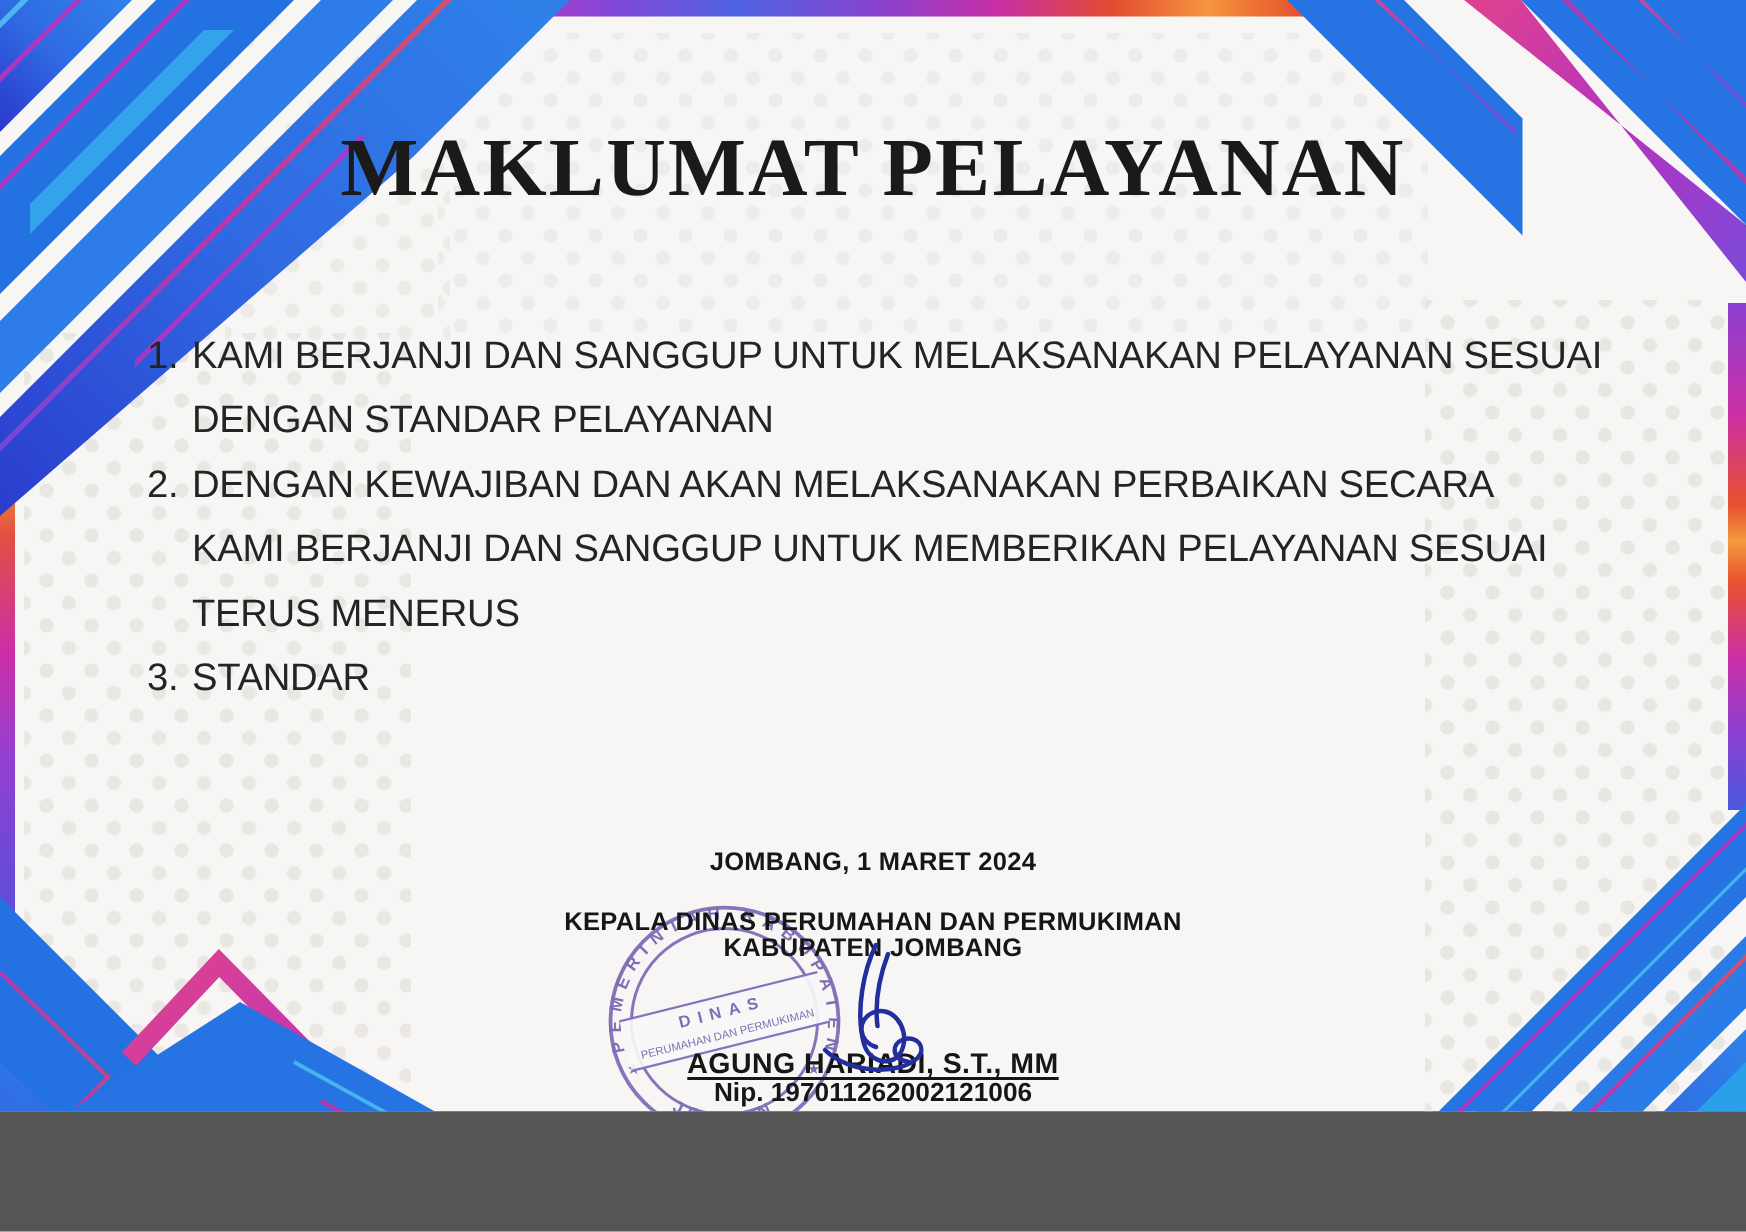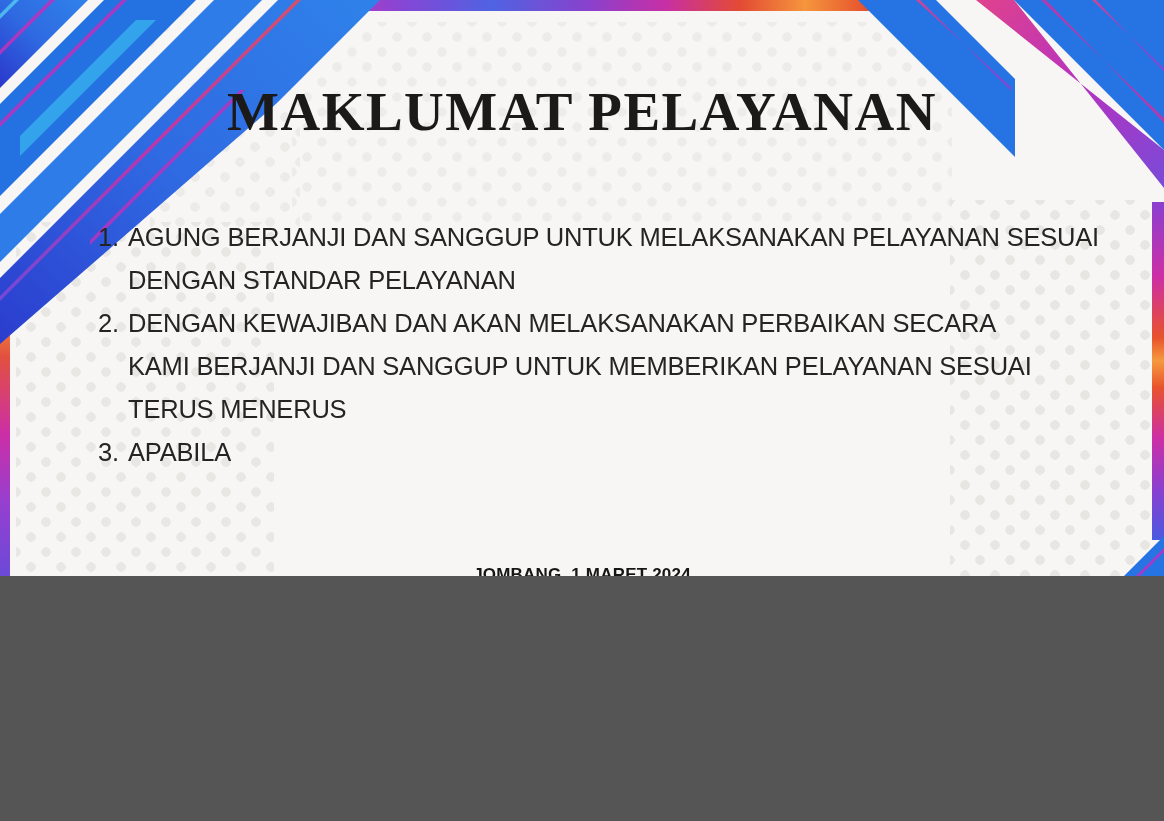--- a/index.html
+++ b/index.html
@@ -1,17 +1,17 @@
 <!DOCTYPE html>
 <html><head>
 <meta charset="utf-8">
 <style>
   html,body{margin:0;padding:0;background:#555;}
   #poster{
-    position:relative;width:1164px;height:576px;overflow:hidden;
+    position:relative;width:1164px;height:741px;overflow:hidden;
     background:#f7f6f4;font-family:"Liberation Sans",sans-serif;
   }
   
   .dots{
     position:absolute;z-index:1;pointer-events:none;
     background-image:
       radial-gradient(circle,#e6e4e1 4.5px,rgba(0,0,0,0) 5px),
       radial-gradient(circle,#e6e4e1 4.5px,rgba(0,0,0,0) 5px);
     background-size:30px 30px;background-position:0 0,15px 15px;
   }
@@ -174,36 +174,36 @@
       <polygon points="1131,821 1135,821 1164,792 1164,788" fill="#8a4ad8" opacity=".9"></polygon>
     </g>
   </svg>
 
   <div class="title">MAKLUMAT PELAYANAN</div>
 
   <div class="list">
     <div class="item">
       <span class="num">1.</span>
       <div>
-        <div class="line">AGUNG BERJANJI DAN SANGGUP UNTUK MELAKSANAKAN PELAYANAN SESUAI</div>
+        <div class="line">KAMI BERJANJI DAN SANGGUP UNTUK MELAKSANAKAN PELAYANAN SESUAI</div>
         <div class="line">DENGAN STANDAR PELAYANAN</div>
       </div>
     </div>
     <div class="item">
       <span class="num">2.</span>
       <div>
         <div class="line">DENGAN KEWAJIBAN DAN AKAN MELAKSANAKAN PERBAIKAN SECARA</div>
         <div class="line">KAMI BERJANJI DAN SANGGUP UNTUK MEMBERIKAN PELAYANAN SESUAI</div>
         <div class="line">TERUS MENERUS</div>
       </div>
     </div>
     <div class="item">
       <span class="num">3.</span>
       <div>
-        <div class="line">APABILA</div>
+        <div class="line">STANDAR</div>
       </div>
     </div>
   </div>
 
   <svg id="stamp" width="174" height="174" viewBox="0 0 174 174">
     <g opacity=".88">
       <circle cx="87" cy="85" r="76" fill="none" stroke="#7663b2" stroke-width="2.5"></circle>
       <circle cx="87" cy="85" r="62" fill="none" stroke="#7663b2" stroke-width="2"></circle>
       <path id="arcTop" d="M 22,109 A 69,69 0 1 1 152,109" fill="none"></path>
       <text font-size="11.5" font-weight="bold" letter-spacing="5.5" fill="#6f5cab" font-family="Liberation Sans, sans-serif">

